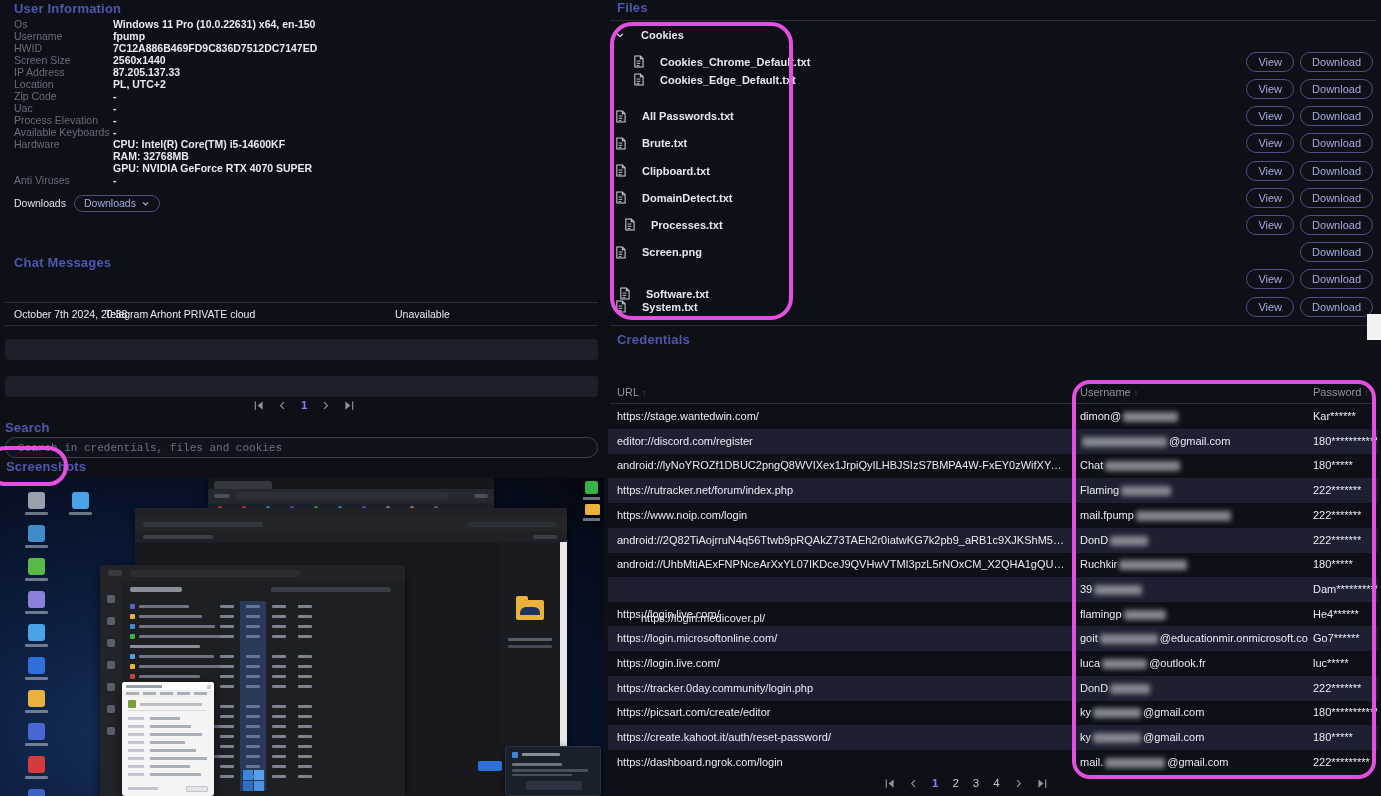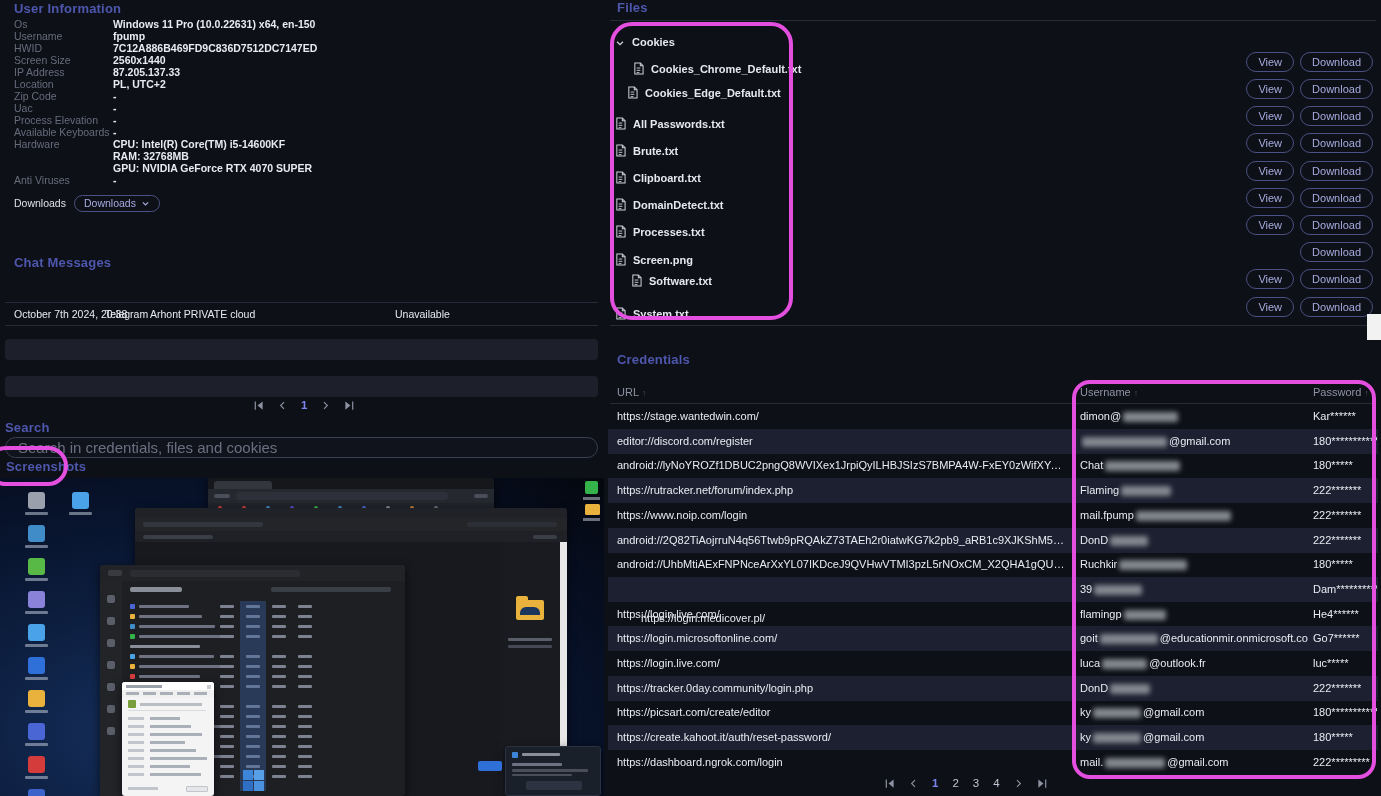--- a/index.html
+++ b/index.html
@@ -30,39 +30,39 @@
   .hline { position:absolute; height:0; border-top:1px solid #272b39; }
 
   .empty-bar { position:absolute; left:5px; width:593px; height:21px; background:#1d202a; border-radius:4px; }
 
   .pagi { position:absolute; display:flex; align-items:center; gap:14px; color:#8e93a3; font-size:11px; }
   .pagi .pbtn { display:inline-flex; align-items:center; cursor:pointer; color:#8e93a3; }
   .pagi .pnum { cursor:pointer; color:#c3c7d4; font-size:11.5px; }
   .pagi .pnum.active { color:#7b85ec; font-weight:bold; }
 
   .search-input { position:absolute; left:5px; top:437px; width:593px; height:21px; background:#11131c;
-                  border:1px solid #3a3f52; border-radius:11px; color:#e8eaf1; font-size:15px; padding:0 12px;
-                  font-family:Liberation Sans, sans-serif; outline:none; }
+                  border:1px solid #3a3f52; border-radius:11px; color:#e8eaf1; font-size:11px; padding:0 12px;
+                  font-family:Liberation Mono, monospace; outline:none; }
   .search-input::placeholder { color:#6b7080; }
 
   .pink-box { position:absolute; border:4px solid #e44fe0; border-radius:22px; pointer-events:none; }
 
   
   .thumb { position:absolute; left:0; top:478px; width:604px; height:318px; overflow:hidden;
            background:radial-gradient(ellipse at 28% 80%, #16305e 0%, #0c1d3d 38%, #071128 68%, #04070e 100%); }
   .dicon { position:absolute; width:17px; height:17px; border-radius:3px; }
   .dicon::after { content:""; position:absolute; left:-3px; top:20px; width:23px; height:3px; background:rgba(190,198,214,.55); border-radius:1px; }
   .win { position:absolute; border-radius:3px; box-shadow:0 3px 10px rgba(0,0,0,.6); }
   .tm-row { display:flex; align-items:center; gap:4px; height:10px; padding-left:6px; }
   .tm-dot { width:5px; height:5px; border-radius:1px; flex:0 0 auto; }
   .tm-name { height:3px; background:#6e7280; border-radius:1px; }
   .tm-cell { position:absolute; height:3px; width:14px; background:#7d8290; border-radius:1px; }
 
   
-  .file-row { position:absolute; left:615px; height:27px; display:flex; align-items:flex-end; gap:7px; }
+  .file-row { position:absolute; left:615px; height:27px; display:flex; align-items:center; gap:16px; }
   .file-label { font-size:11px; font-weight:bold; color:#e6e8ef; white-space:nowrap; }
   .btn-row { position:absolute; display:flex; gap:6px; justify-content:flex-end; width:124px; left:1249px; align-items:center; height:27px; }
   .pill { display:inline-flex; align-items:center; justify-content:center; height:20px; padding:0 11px;
           border:1px solid #4b5182; border-radius:11px; background:transparent; color:#a6abdf; font-size:11px;
           font-family:inherit; cursor:pointer; white-space:nowrap; }
 
   .cred-stripe { position:absolute; left:608px; width:770px; height:25px; background:#1d2030; }
   .cred-url { position:absolute; left:617px; width:448px; font-size:11px; color:#e9ebf2; white-space:nowrap; overflow:hidden; text-overflow:ellipsis; line-height:25px; height:25px; }
   .cred-user { position:absolute; left:1080px; width:228px; font-size:11px; color:#e9ebf2; white-space:nowrap; overflow:hidden; line-height:25px; height:25px; }
   .cred-pw { position:absolute; left:1313px; width:64px; font-size:11px; color:#e9ebf2; white-space:nowrap; overflow:hidden; line-height:25px; height:25px; }
@@ -523,21 +523,21 @@
       <div class="file-row" style="top: 48.2px; padding-left: 18px;">
         <span style="display: inline-flex;">
           <svg width="11" height="13" viewBox="0 0 12 14">
             <path d="M2 1h6l3 3v9H2z" fill="none" stroke="#cfd2dc" stroke-width="1.1"></path>
             <path d="M8 1v3h3" fill="none" stroke="#cfd2dc" stroke-width="1.1"></path>
             <path d="M4 6.5h4M4 9h4M4 11.5h3" stroke="#cfd2dc" stroke-width="1"></path>
           </svg>
         </span>
         <span class="file-label">Cookies_Chrome_Default.txt</span>
       </div>
-      <div class="file-row" style="top: 72px; padding-left: 12px;">
+      <div class="file-row" style="top: 66px; padding-left: 18px;">
         <span style="display: inline-flex;">
           <svg width="11" height="13" viewBox="0 0 12 14">
             <path d="M2 1h6l3 3v9H2z" fill="none" stroke="#cfd2dc" stroke-width="1.1"></path>
             <path d="M8 1v3h3" fill="none" stroke="#cfd2dc" stroke-width="1.1"></path>
             <path d="M4 6.5h4M4 9h4M4 11.5h3" stroke="#cfd2dc" stroke-width="1"></path>
           </svg>
         </span>
         <span class="file-label">Cookies_Edge_Default.txt</span>
       </div>
       <div class="file-row" style="top: 102.6px; padding-left: 0px;">
@@ -573,41 +573,41 @@
       <div class="file-row" style="top: 184.2px; padding-left: 0px;">
         <span style="display: inline-flex;">
           <svg width="11" height="13" viewBox="0 0 12 14">
             <path d="M2 1h6l3 3v9H2z" fill="none" stroke="#cfd2dc" stroke-width="1.1"></path>
             <path d="M8 1v3h3" fill="none" stroke="#cfd2dc" stroke-width="1.1"></path>
             <path d="M4 6.5h4M4 9h4M4 11.5h3" stroke="#cfd2dc" stroke-width="1"></path>
           </svg>
         </span>
         <span class="file-label">DomainDetect.txt</span>
       </div>
-      <div class="file-row" style="top: 211.4px; padding-left: 0px;">
+      <div class="file-row" style="top: 211.4px; padding-left: 9px;">
         <span style="display: inline-flex;">
           <svg width="11" height="13" viewBox="0 0 12 14">
             <path d="M2 1h6l3 3v9H2z" fill="none" stroke="#cfd2dc" stroke-width="1.1"></path>
             <path d="M8 1v3h3" fill="none" stroke="#cfd2dc" stroke-width="1.1"></path>
             <path d="M4 6.5h4M4 9h4M4 11.5h3" stroke="#cfd2dc" stroke-width="1"></path>
           </svg>
         </span>
         <span class="file-label">Processes.txt</span>
       </div>
       <div class="file-row" style="top: 238.6px; padding-left: 0px;">
         <span style="display: inline-flex;">
           <svg width="11" height="13" viewBox="0 0 12 14">
             <path d="M2 1h6l3 3v9H2z" fill="none" stroke="#cfd2dc" stroke-width="1.1"></path>
             <path d="M8 1v3h3" fill="none" stroke="#cfd2dc" stroke-width="1.1"></path>
             <path d="M4 6.5h4M4 9h4M4 11.5h3" stroke="#cfd2dc" stroke-width="1"></path>
           </svg>
         </span>
         <span class="file-label">Screen.png</span>
       </div>
-      <div class="file-row" style="top: 260px; padding-left: 16px;">
+      <div class="file-row" style="top: 280px; padding-left: 4px;">
         <span style="display: inline-flex;">
           <svg width="11" height="13" viewBox="0 0 12 14">
             <path d="M2 1h6l3 3v9H2z" fill="none" stroke="#cfd2dc" stroke-width="1.1"></path>
             <path d="M8 1v3h3" fill="none" stroke="#cfd2dc" stroke-width="1.1"></path>
             <path d="M4 6.5h4M4 9h4M4 11.5h3" stroke="#cfd2dc" stroke-width="1"></path>
           </svg>
         </span>
         <span class="file-label">Software.txt</span>
       </div>
       <div class="file-row" style="top: 293px; padding-left: 0px;">
@@ -660,21 +660,21 @@
       <div class="btn-row" style="top: 293px;">
         <button class="pill">View</button>
         <button class="pill">Download</button>
       </div>
     </div>
 
   <div class="pink-box" style="left:610px; top:22px; width:183px; height:298px;"></div>
   <div class="hline" style="left:610px; top:325px; width:766px;"></div>
   <div class="scroll-thumb"></div>
 
-  <h2 class="sec abs" style="left:617px; top:352px;">Credentials</h2>
+  <h2 class="sec abs" style="left:617px; top:332px;">Credentials</h2>
   <div id="cred-header" class="abs" style="left:0; top:386px; width:1381px; height:16px;">
       <span class="th abs" style="left: 617px; top: 0px; font-size: 11px;"><span>URL</span><span class="sort">↑</span></span>
       <span class="th abs" style="left: 1080px; top: 0px; font-size: 11px;"><span>Username</span><span class="sort">↑</span></span>
       <span class="th abs" style="left: 1313px; top: 0px; font-size: 11px;"><span>Password</span><span class="sort">↑</span></span>
     </div>
   <div class="hline" style="left:610px; top:403px; width:766px;"></div>
   <div id="cred-rows">
       <div class="cred-url" style="top: 404px;">https://stage.wantedwin.com/</div>
       <div class="cred-user" style="top: 404px;"><span>dimon@</span><span class="redact" style="width: 55px;"></span></div>
       <div class="cred-pw" style="top: 404px;">Kar******</div>

